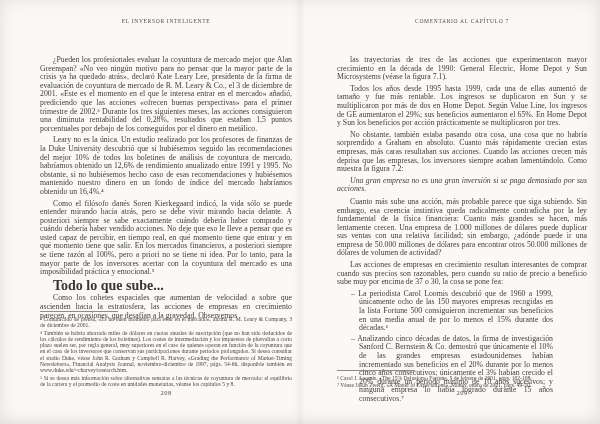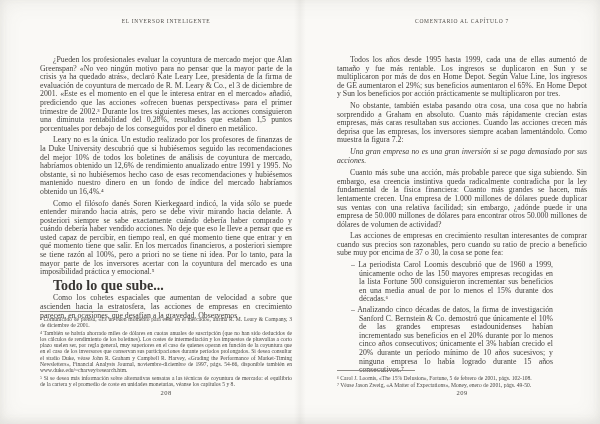--- a/index.html
+++ b/index.html
@@ -102,20 +102,21 @@
       <p class="footnote">⁵ Si se desea más información sobre alternativas sensatas a las técnicas de coyuntura de mercado: el equilibrio de la cartera y el promedio de coste en unidades monetarias, véanse los capítulos 5 y 8.</p>
     </div>
 
     <div class="page-number">208</div>
   </section>
 
   <section class="page page--right">
     <div class="running-header">COMENTARIO AL CAPÍTULO 7</div>
 
     <div class="body-text">
+      <p class="para">las trayectorias de tres de las acciones que experimentaron mayor crecimiento en la década de 1990: General Electric, Home Depot y Sun Microsystems (véase la figura 7.1).</p>
       <p class="para">Todos los años desde 1995 hasta 1999, cada una de ellas aumentó de tamaño y fue más rentable. Los ingresos se duplicaron en Sun y se multiplicaron por más de dos en Home Depot. Según Value Line, los ingresos de GE aumentaron el 29%; sus beneficios aumentaron el 65%. En Home Depot y Sun los beneficios por acción prácticamente se multiplicaron por tres.</p>
       <p class="para">No obstante, también estaba pasando otra cosa, una cosa que no habría sorprendido a Graham en absoluto. Cuanto más rápidamente crecían estas empresas, más caras resultaban sus acciones. Cuando las acciones crecen más deprisa que las empresas, los inversores siempre acaban lamentándolo. Como muestra la figura 7.2:</p>
       <p class="quote-para">Una gran empresa no es una gran inversión si se paga demasiado por sus acciones.</p>
       <p class="para">Cuanto más sube una acción, más probable parece que siga subiendo. Sin embargo, esa creencia instintiva queda radicalmente contradicha por la ley fundamental de la física financiera: Cuanto más grandes se hacen, más lentamente crecen. Una empresa de 1.000 millones de dólares puede duplicar sus ventas con una relativa facilidad; sin embargo, ¿adónde puede ir una empresa de 50.000 millones de dólares para encontrar otros 50.000 millones de dólares de volumen de actividad?</p>
       <p class="para">Las acciones de empresas en crecimiento resultan interesantes de comprar cuando sus precios son razonables, pero cuando su ratio de precio a beneficio sube muy por encima de 37 o 30, la cosa se pone fea:</p>
 
       <div class="bullets">
         <p class="bullet"><span class="dash">–</span> <span>La periodista Carol Loomis descubrió que de 1960 a 1999, únicamente ocho de las 150 mayores empresas recogidas en la lista Fortune 500 consiguieron incrementar sus beneficios en una media anual de por lo menos el 15% durante dos décadas.⁶</span></p>
         <p class="bullet"><span class="dash">–</span> <span>Analizando cinco décadas de datos, la firma de investigación Sanford C. Bernstein &amp; Co. demostró que únicamente el 10% de las grandes empresas estadounidenses habían incrementado sus beneficios en el 20% durante por lo menos cinco años consecutivos; únicamente el 3% habían crecido el 20% durante un período mínimo de 10 años sucesivos; y ninguna empresa lo había logrado durante 15 años consecutivos.⁷</span></p>
       </div>

